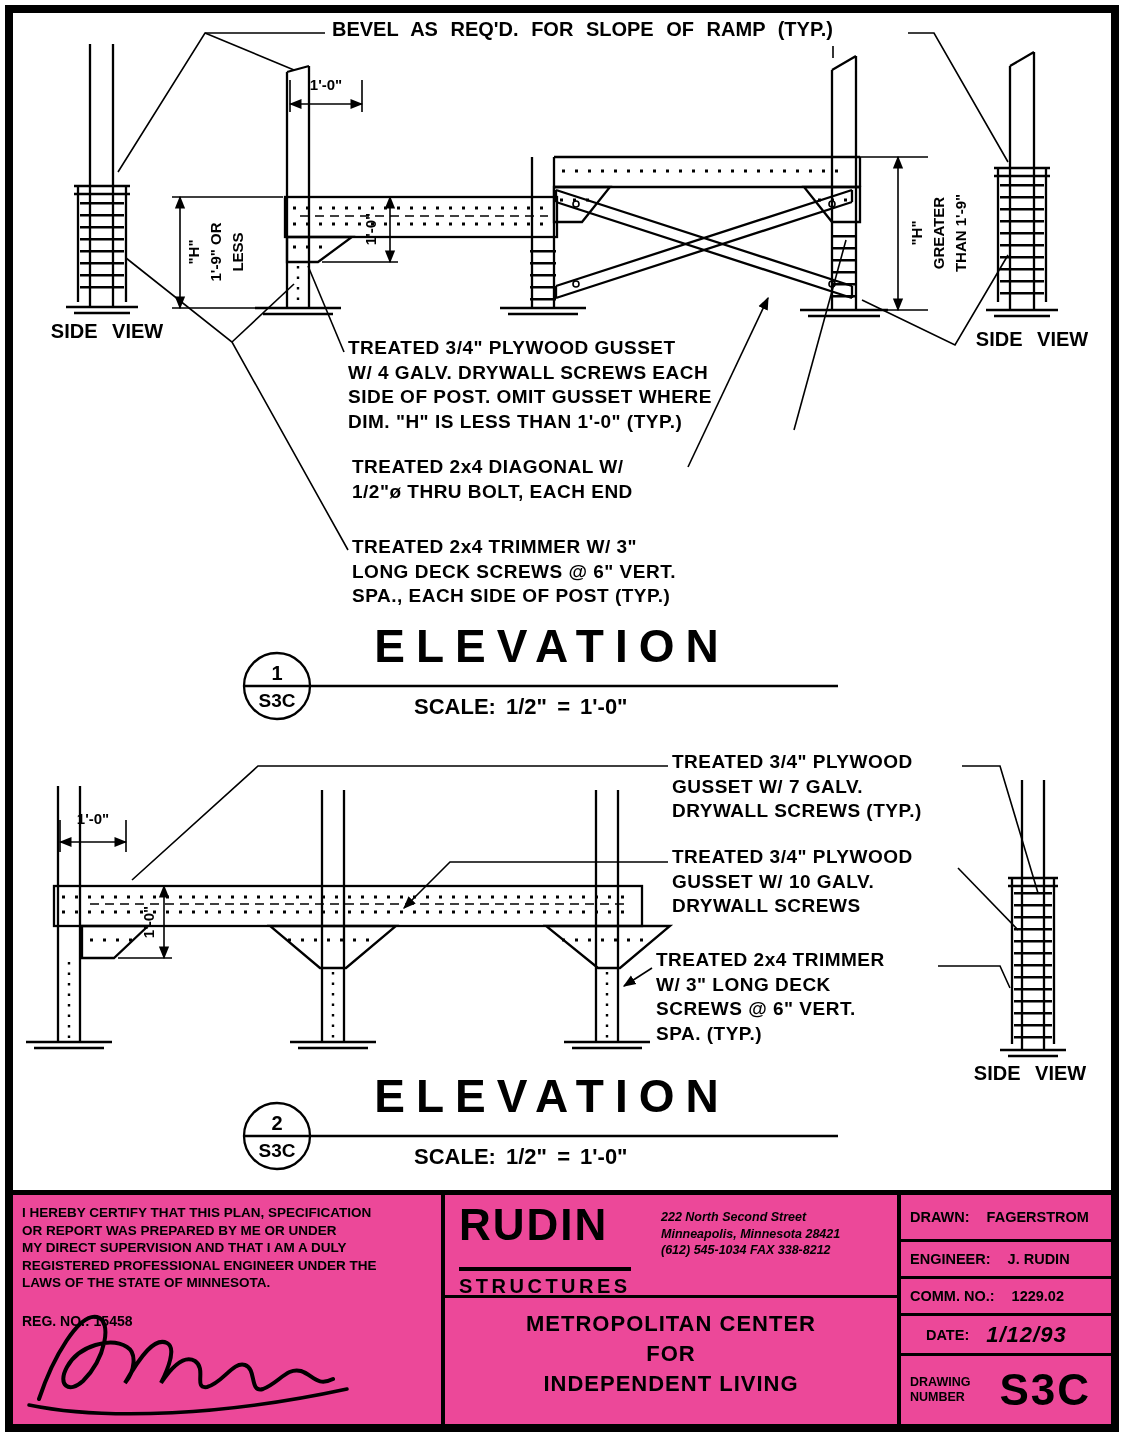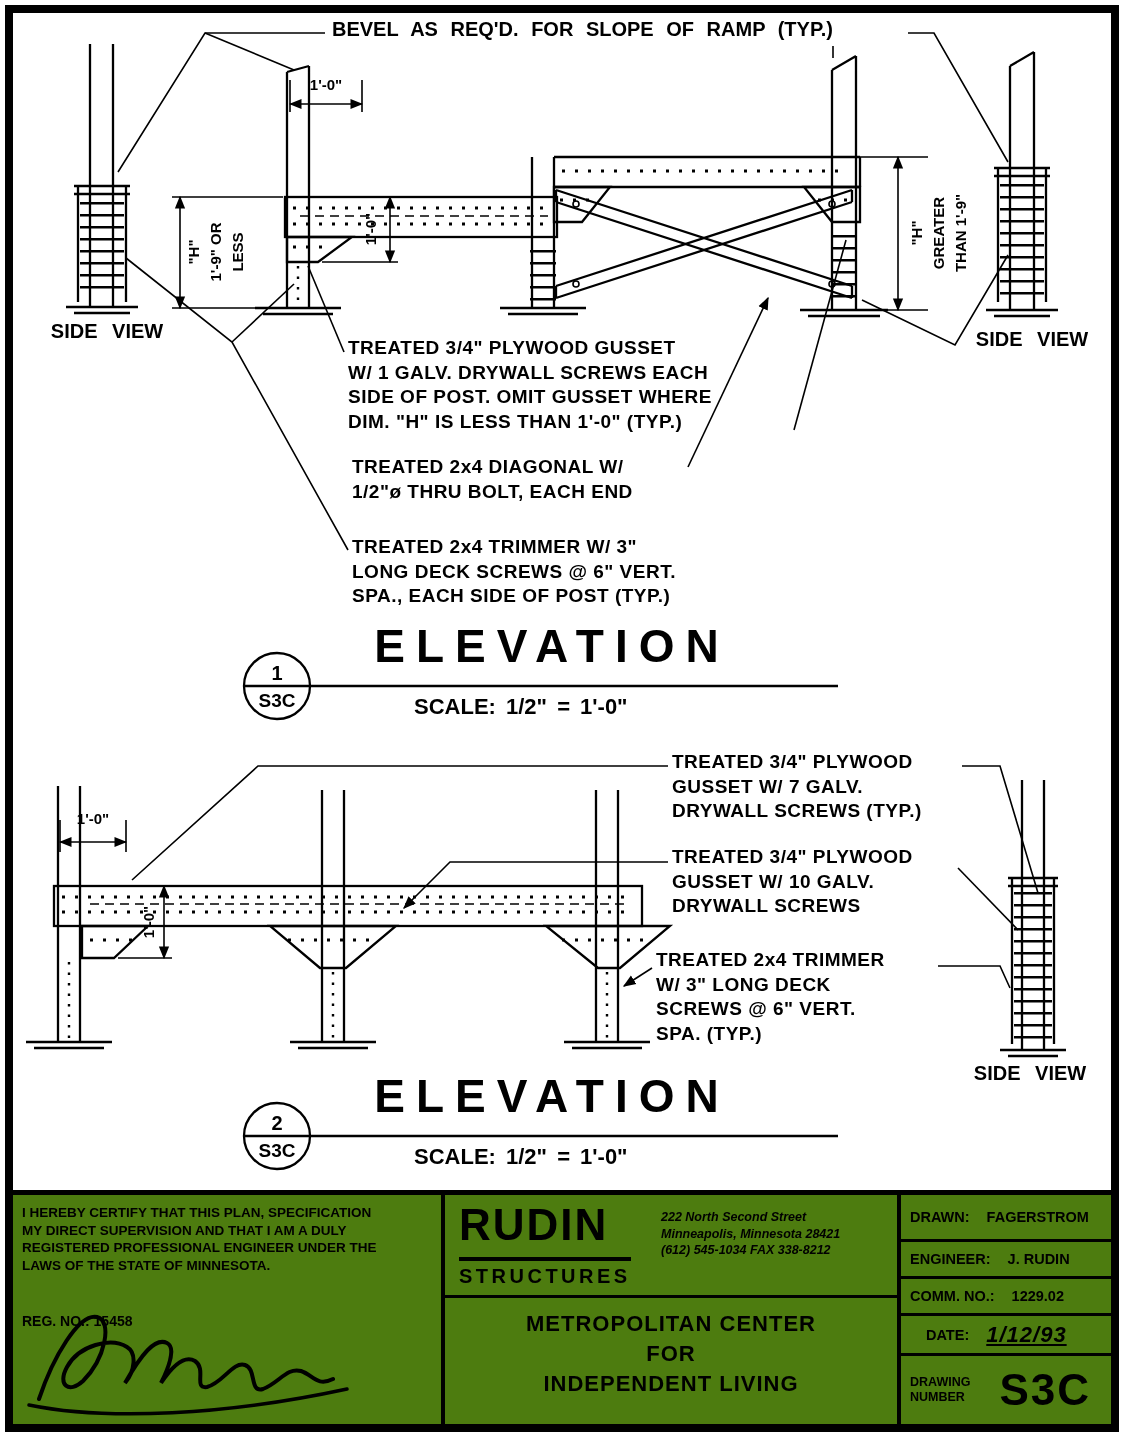--- a/index.html
+++ b/index.html
@@ -21,38 +21,38 @@
   .txt { position:absolute; font-weight:bold; white-space:nowrap; line-height:1.15; }
   .note { font-size:19px; line-height:24.5px; letter-spacing:0.5px; }
   .rot { transform:rotate(-90deg); text-align:center; }
   .ctr { text-align:center; }
   .dim { font-size:15px; }
   .big-title { font-size:46px; letter-spacing:11px; }
   .scale { font-size:22px; word-spacing:4px; }
   .sv-label { font-size:20px; word-spacing:9px; }
 
   
-  .titleblock { position:absolute; left:13px; right:13px; top:1190px; bottom:13px; border-top:5px solid #000; background:#4d7c0f; }
+  .titleblock { position:absolute; left:13px; right:13px; top:1190px; bottom:13px; border-top:5px solid #000; background:#ec4899; }
   .tb-left  { position:absolute; left:0; top:0; bottom:0; width:428px; border-right:4px solid #000; }
   .tb-mid   { position:absolute; left:432px; top:0; bottom:0; width:452px; border-right:4px solid #000; }
   .tb-right { position:absolute; left:888px; right:0; top:0; bottom:0; display:flex; flex-direction:column; }
   .cert { padding:9px 4px 0 9px; font-size:13.5px; line-height:17.5px; font-weight:bold; }
   .regno { position:absolute; left:9px; top:118px; font-size:14px; font-weight:bold; }
   .signature { position:absolute; left:4px; top:96px; }
   .signature path { stroke:#000; fill:none; stroke-linecap:round; }
   .firm { position:absolute; left:14px; top:8px; }
-  .firm-name { font-size:44px; line-height:44px; font-weight:bold; letter-spacing:2px; border-bottom:4px solid #000; padding-bottom:10px; }
+  .firm-name { font-size:44px; line-height:44px; font-weight:bold; letter-spacing:2px; border-bottom:4px solid #000; padding-bottom:20px; }
   .firm-type { font-size:20px; letter-spacing:3.5px; font-weight:bold; margin-top:4px; }
   .addr { position:absolute; left:216px; top:14px; font-style:italic; font-weight:bold; font-size:12.5px; line-height:16.5px; }
   .mid-divider { position:absolute; left:0; right:0; top:100px; border-top:3px solid #000; }
   .project { position:absolute; left:0; right:0; top:114px; text-align:center; font-weight:bold; font-size:22px; line-height:30px; letter-spacing:1px; }
   .tb-row { border-bottom:3px solid #000; display:flex; align-items:center; padding-left:9px; gap:17px; font-size:14.5px; font-weight:bold; }
   .r1 { height:44px; } .r2 { height:34px; } .r3 { height:34px; } .r4 { height:37px;padding-left:25px; }
   .r5 { flex:1; border-bottom:none; }
-  .hand { font-style:italic; font-size:22px; letter-spacing:1px;text-decoration:underline; }
+  .hand { font-style:italic; font-size:22px; letter-spacing:1px; }
   .dwg-label { font-size:12.5px; line-height:15px; font-weight:bold; }
   .dwg-num { font-size:44px; font-weight:bold; letter-spacing:2px; margin-left:12px; }
 </style>
 </head>
 <body>
 
 <div class="sheet">
 
   <svg class="linework" width="1124" height="1190">
     <defs>
@@ -200,21 +200,21 @@
   <div class="txt rot dim" style="left:336px;top:219px;width:70px;height:20px;line-height:20px">1'-0"</div>
 
   <div class="txt rot dim" style="left:861px;top:198px;width:160px;height:70px;line-height:22px">
     <div>"H"</div>
     <div>GREATER</div>
     <div>THAN 1'-9"</div>
   </div>
 
   <div class="txt note" style="left:348px;top:336px">
     <div>TREATED 3/4" PLYWOOD GUSSET</div>
-    <div>W/ 1 GALV. DRYWALL SCREWS EACH</div>
+    <div>W/ 4 GALV. DRYWALL SCREWS EACH</div>
     <div>SIDE OF POST. OMIT GUSSET WHERE</div>
     <div>DIM. "H" IS LESS THAN 1'-0" (TYP.)</div>
   </div>
 
   <div class="txt note" style="left:352px;top:455px">
     <div>TREATED 2x4 DIAGONAL W/</div>
     <div>1/2"ø THRU BOLT, EACH END</div>
   </div>
 
   <div class="txt note" style="left:352px;top:535px">
@@ -258,20 +258,21 @@
   <div class="txt ctr" style="left:249px;top:1140px;width:56px;font-size:19px">S3C</div>
   <div class="txt scale" style="left:414px;top:1144px">SCALE: 1/2" = 1'-0"</div>
 
   <div class="txt ctr sv-label" style="left:958px;top:1062px;width:144px">SIDE VIEW</div>
 
   <div class="titleblock">
 
     <div class="tb-left">
       <div class="cert">
         <div>I HEREBY CERTIFY THAT THIS PLAN, SPECIFICATION</div>
+        <div>OR REPORT WAS PREPARED BY ME OR UNDER</div>
         <div>MY DIRECT SUPERVISION AND THAT I AM A DULY</div>
         <div>REGISTERED PROFESSIONAL ENGINEER UNDER THE</div>
         <div>LAWS OF THE STATE OF MINNESOTA.</div>
       </div>
       <div class="regno">REG. NO.: 15458</div>
       <svg class="signature" width="360" height="134" viewBox="0 0 360 134">
         <path d="M22,108 C36,66 62,22 80,26 C96,30 88,68 66,90 C52,103 40,94 50,76 C62,54 94,46 110,56 C120,62 118,80 108,92 C124,64 138,46 150,52 C160,57 150,80 144,92 C156,74 168,64 178,70 C190,78 176,98 190,96 C206,92 216,70 228,74 C240,78 232,102 246,98 C262,92 270,76 284,80 C296,84 300,96 316,88" stroke-width="4"></path>
         <path d="M12,114 C90,130 210,124 330,98" stroke-width="3.5"></path>
       </svg>
     </div>

